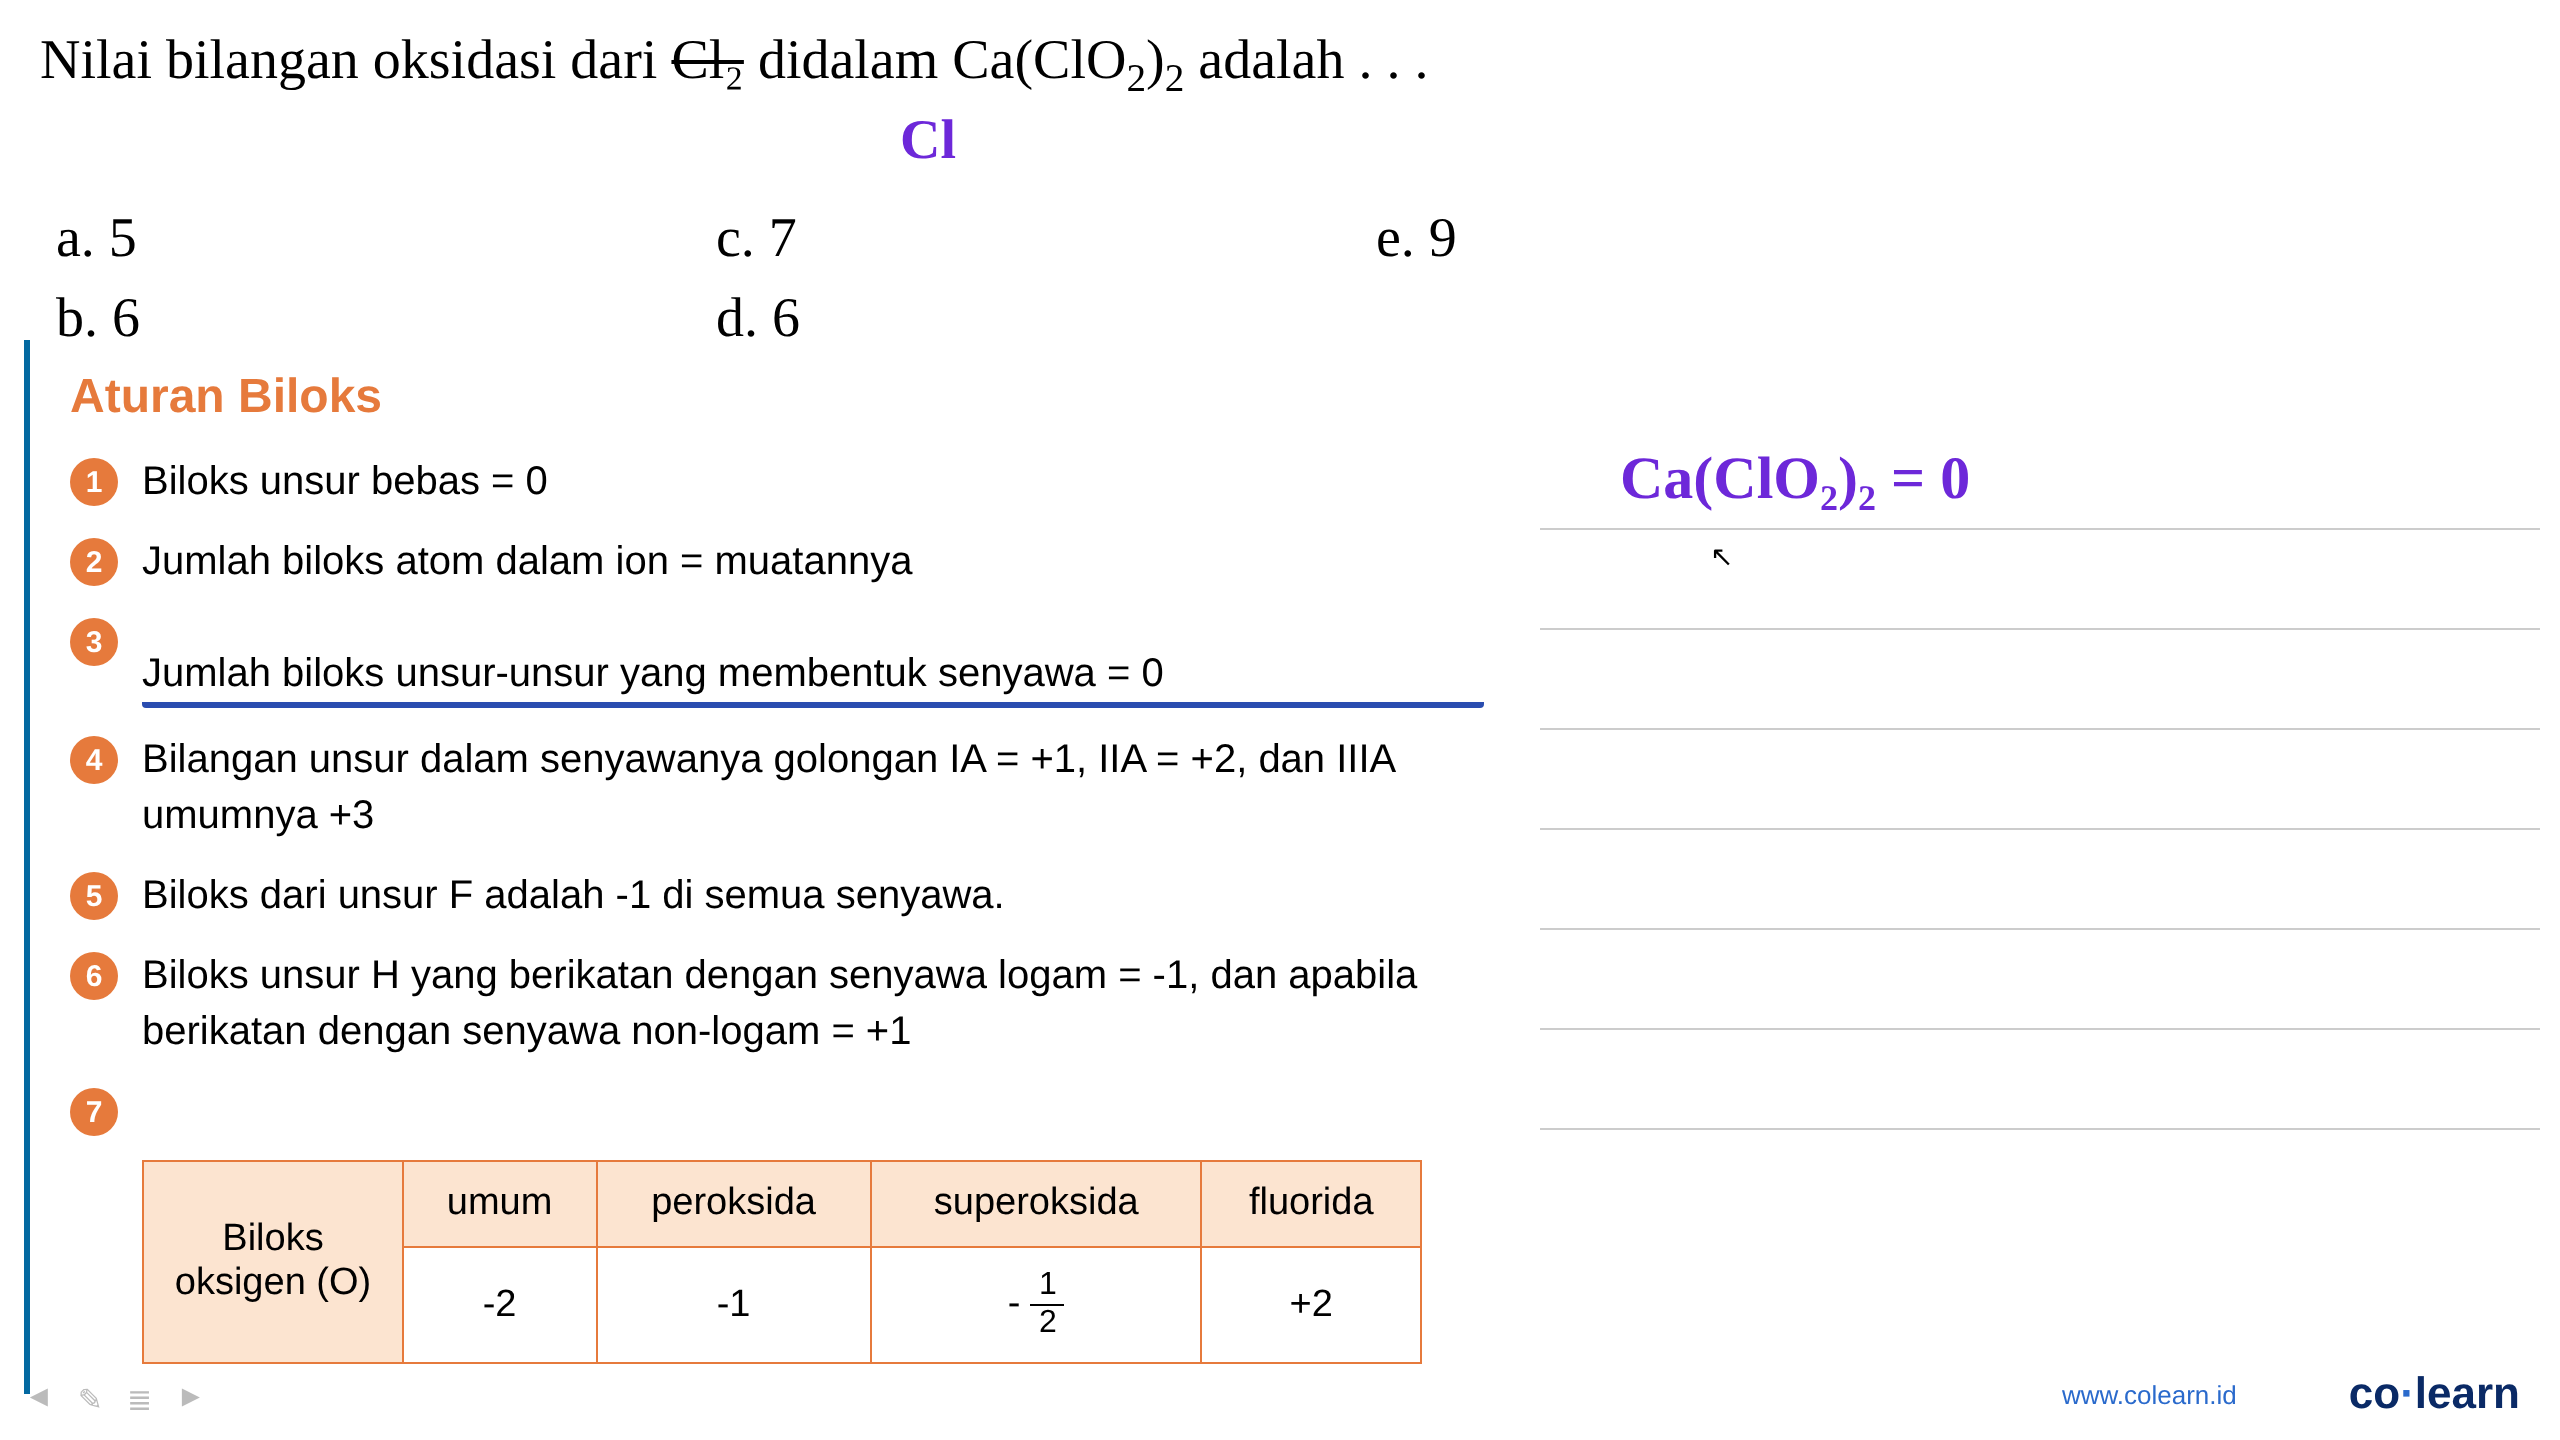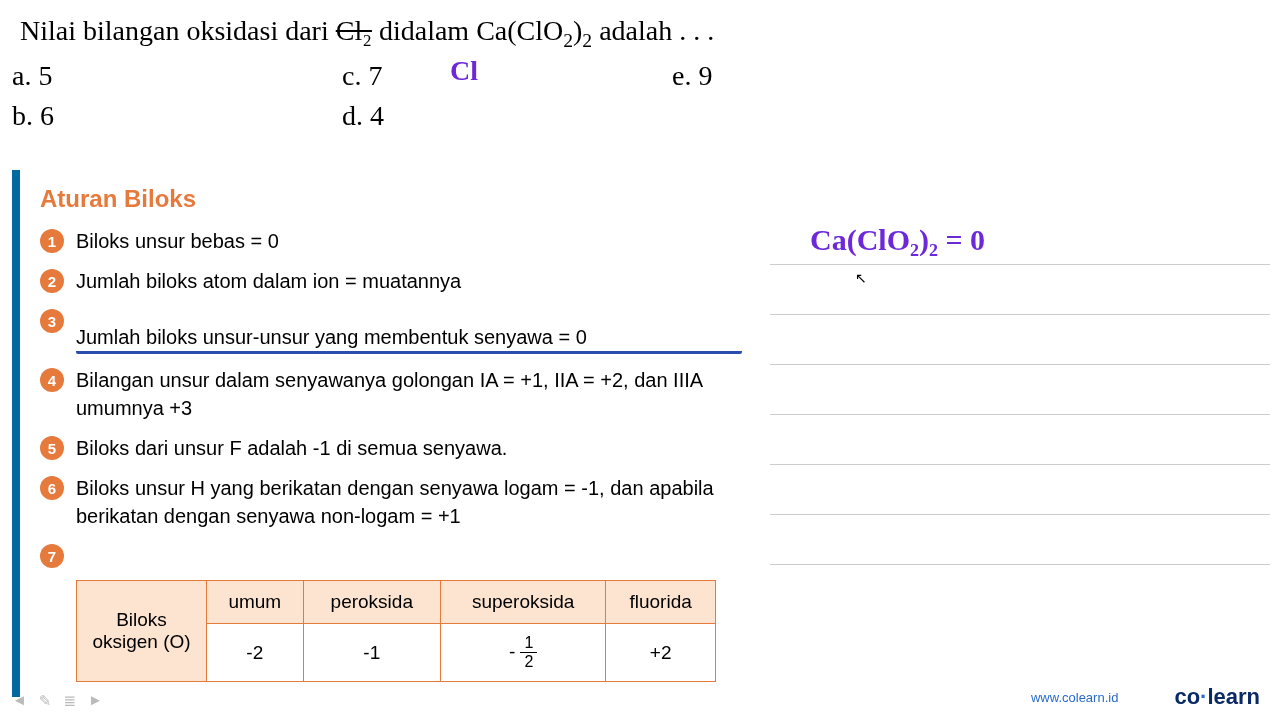--- a/index.html
+++ b/index.html
@@ -18,38 +18,39 @@
     }
     .strike { text-decoration: line-through; }
     .sub { font-size: 0.7em; vertical-align: sub; }
     .handwritten {
       font-family: Liberation Serif, serif;
       color: #6d28d9;
       font-weight: bold;
     }
     .options {
       display: flex;
-      padding: 5px 12px;
+      padding: 5px 28px;
       font-size: 28px;
+      margin-top: 44px;
     }
     .opt-col { width: 330px; }
     .opt-col div { margin-bottom: 8px; }
     .cl-annotation {
       position: absolute;
       top: 55px;
       left: 450px;
       font-size: 28px;
     }
     .rules-card {
       position: absolute;
       top: 170px;
       left: 12px;
       width: 750px;
       background: #fff;
-      border-left: 8px solid #0369a1;
+      border-left: 3px solid #0369a1;
       padding: 15px 20px;
       font-family: Arial, sans-serif;
       font-size: 20px;
     }
     .rules-title {
       color: #e67a3c;
       font-weight: bold;
       font-size: 24px;
       margin-bottom: 14px;
     }
@@ -174,21 +175,21 @@
 
 <div class="handwritten cl-annotation">Cl</div>
 
 <div class="options">
   <div class="opt-col">
     <div>a.   5</div>
     <div>b.   6</div>
   </div>
   <div class="opt-col">
     <div>c.   7</div>
-    <div>d.   4</div>
+    <div>d.   6</div>
   </div>
   <div class="opt-col">
     <div>e.   9</div>
   </div>
 </div>
 
 <div class="rules-card">
   <div class="rules-title">Aturan Biloks</div>
   <div id="rules-list">
       <div class="rule-item">

